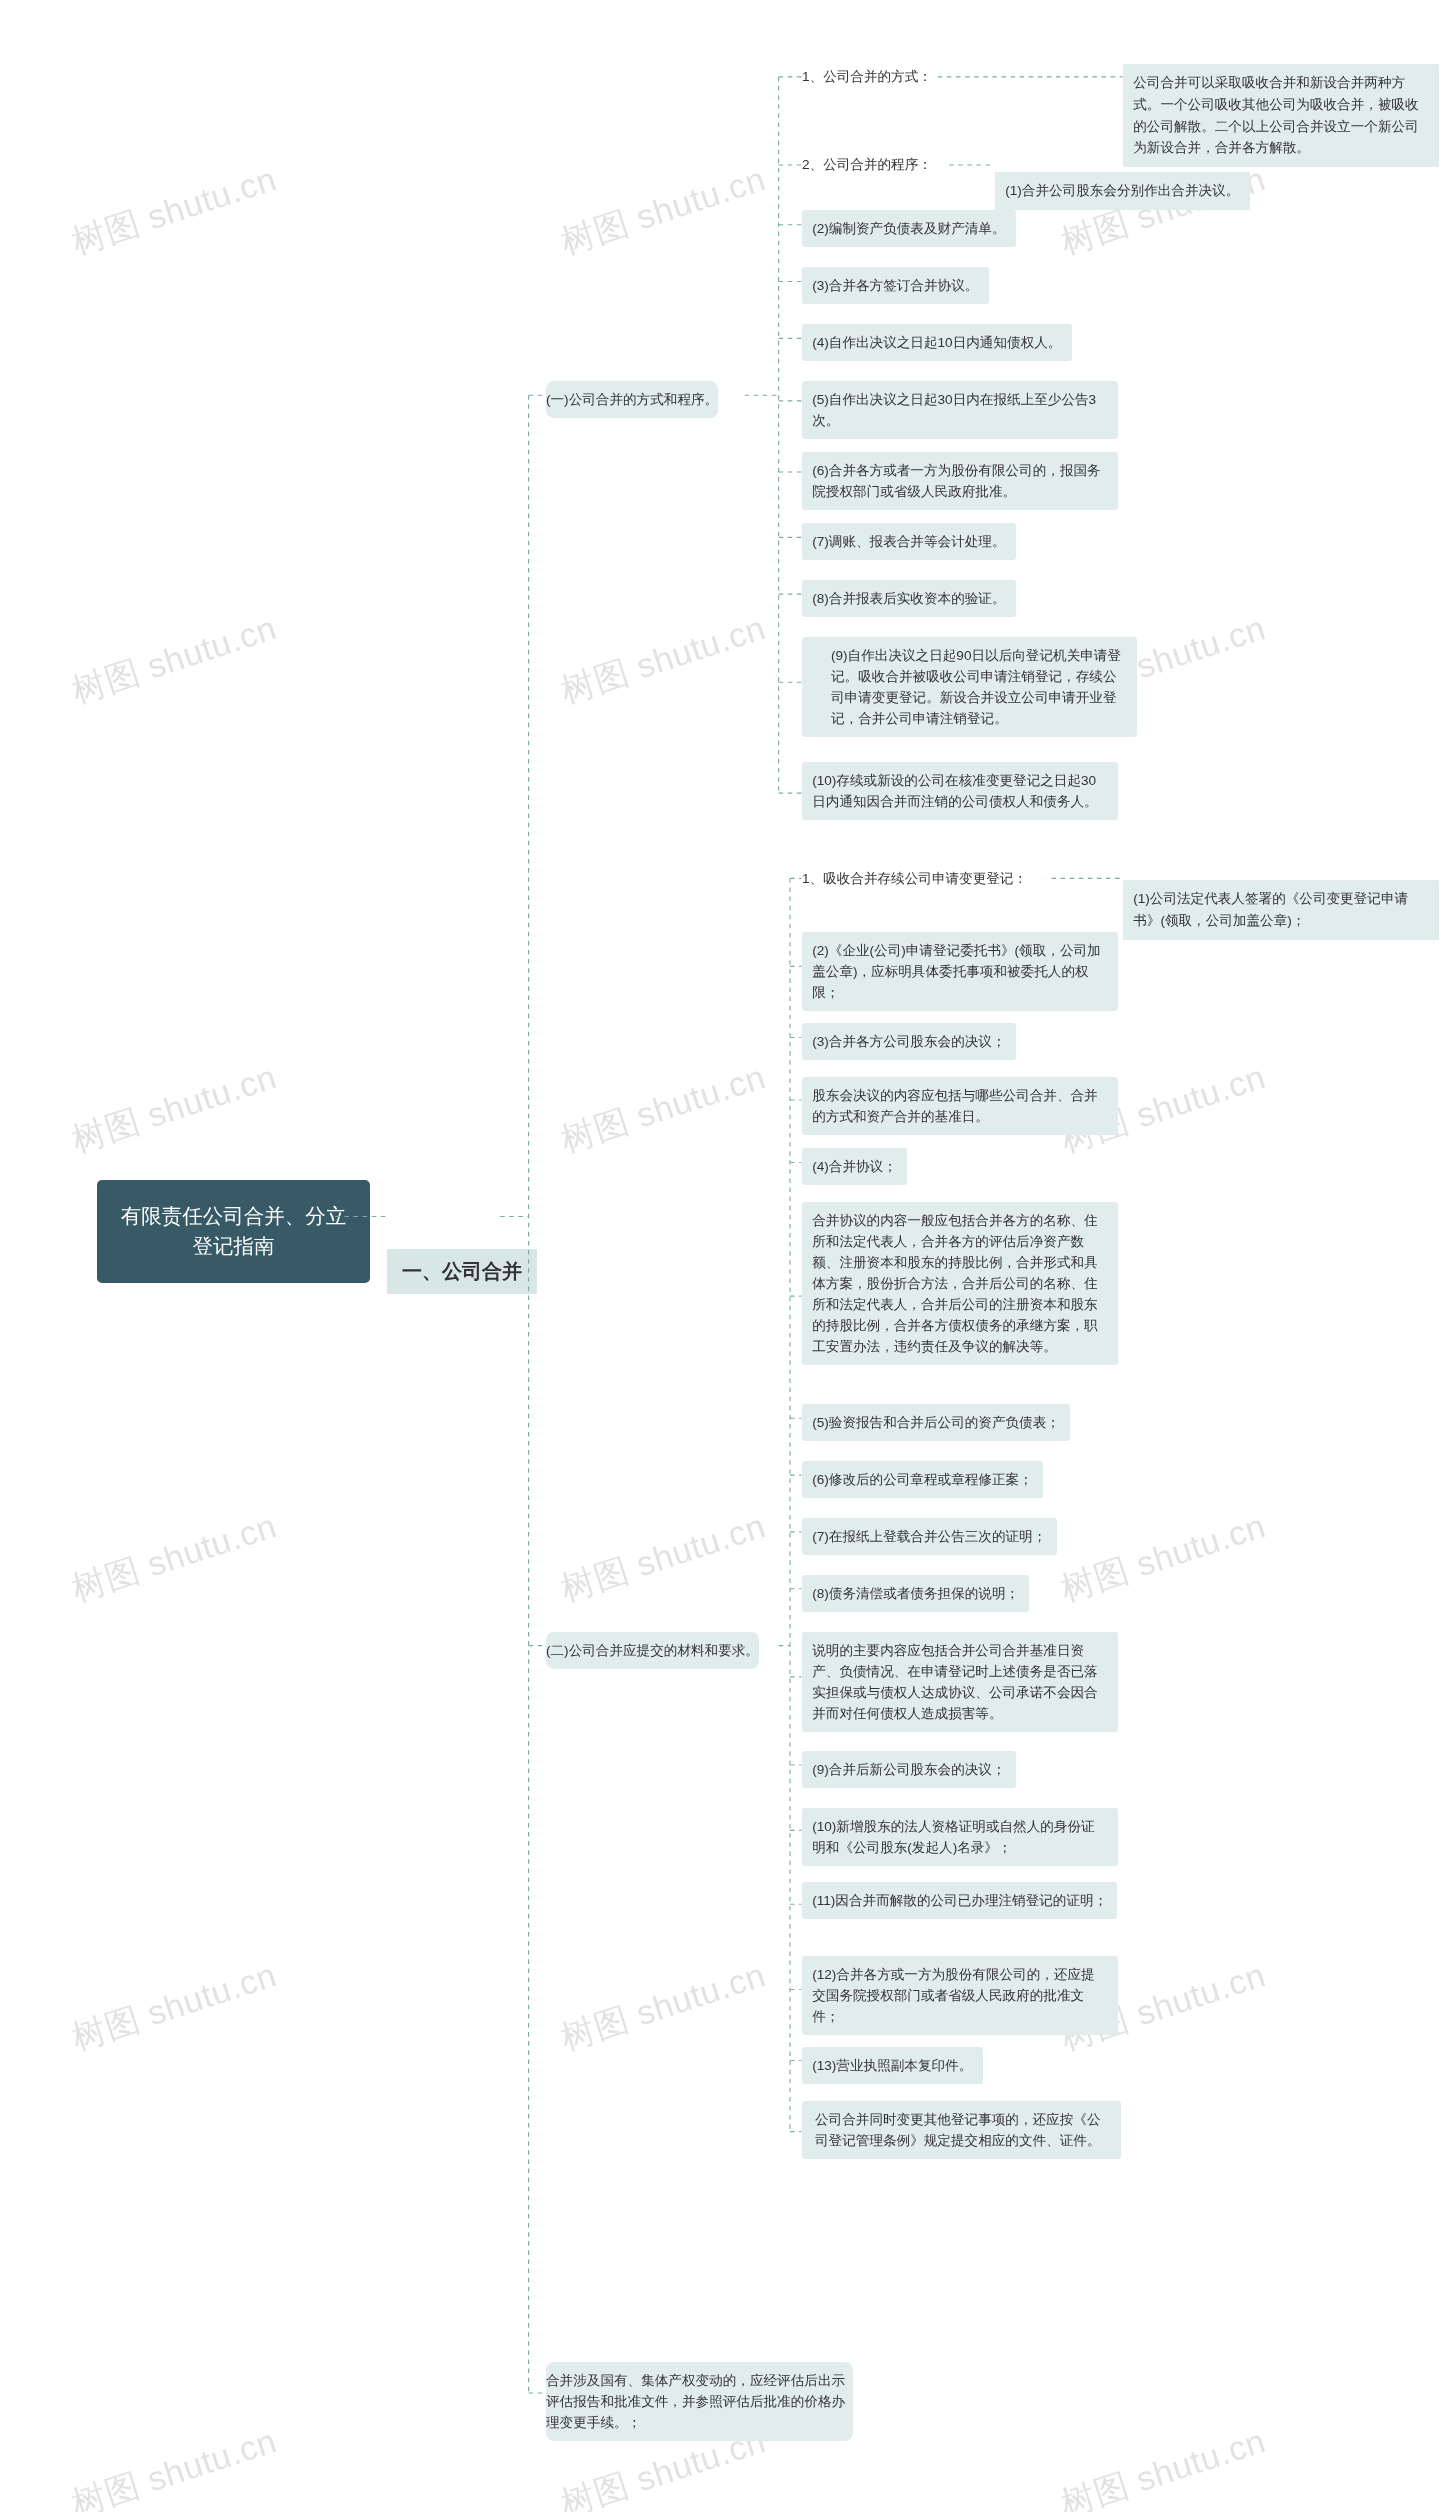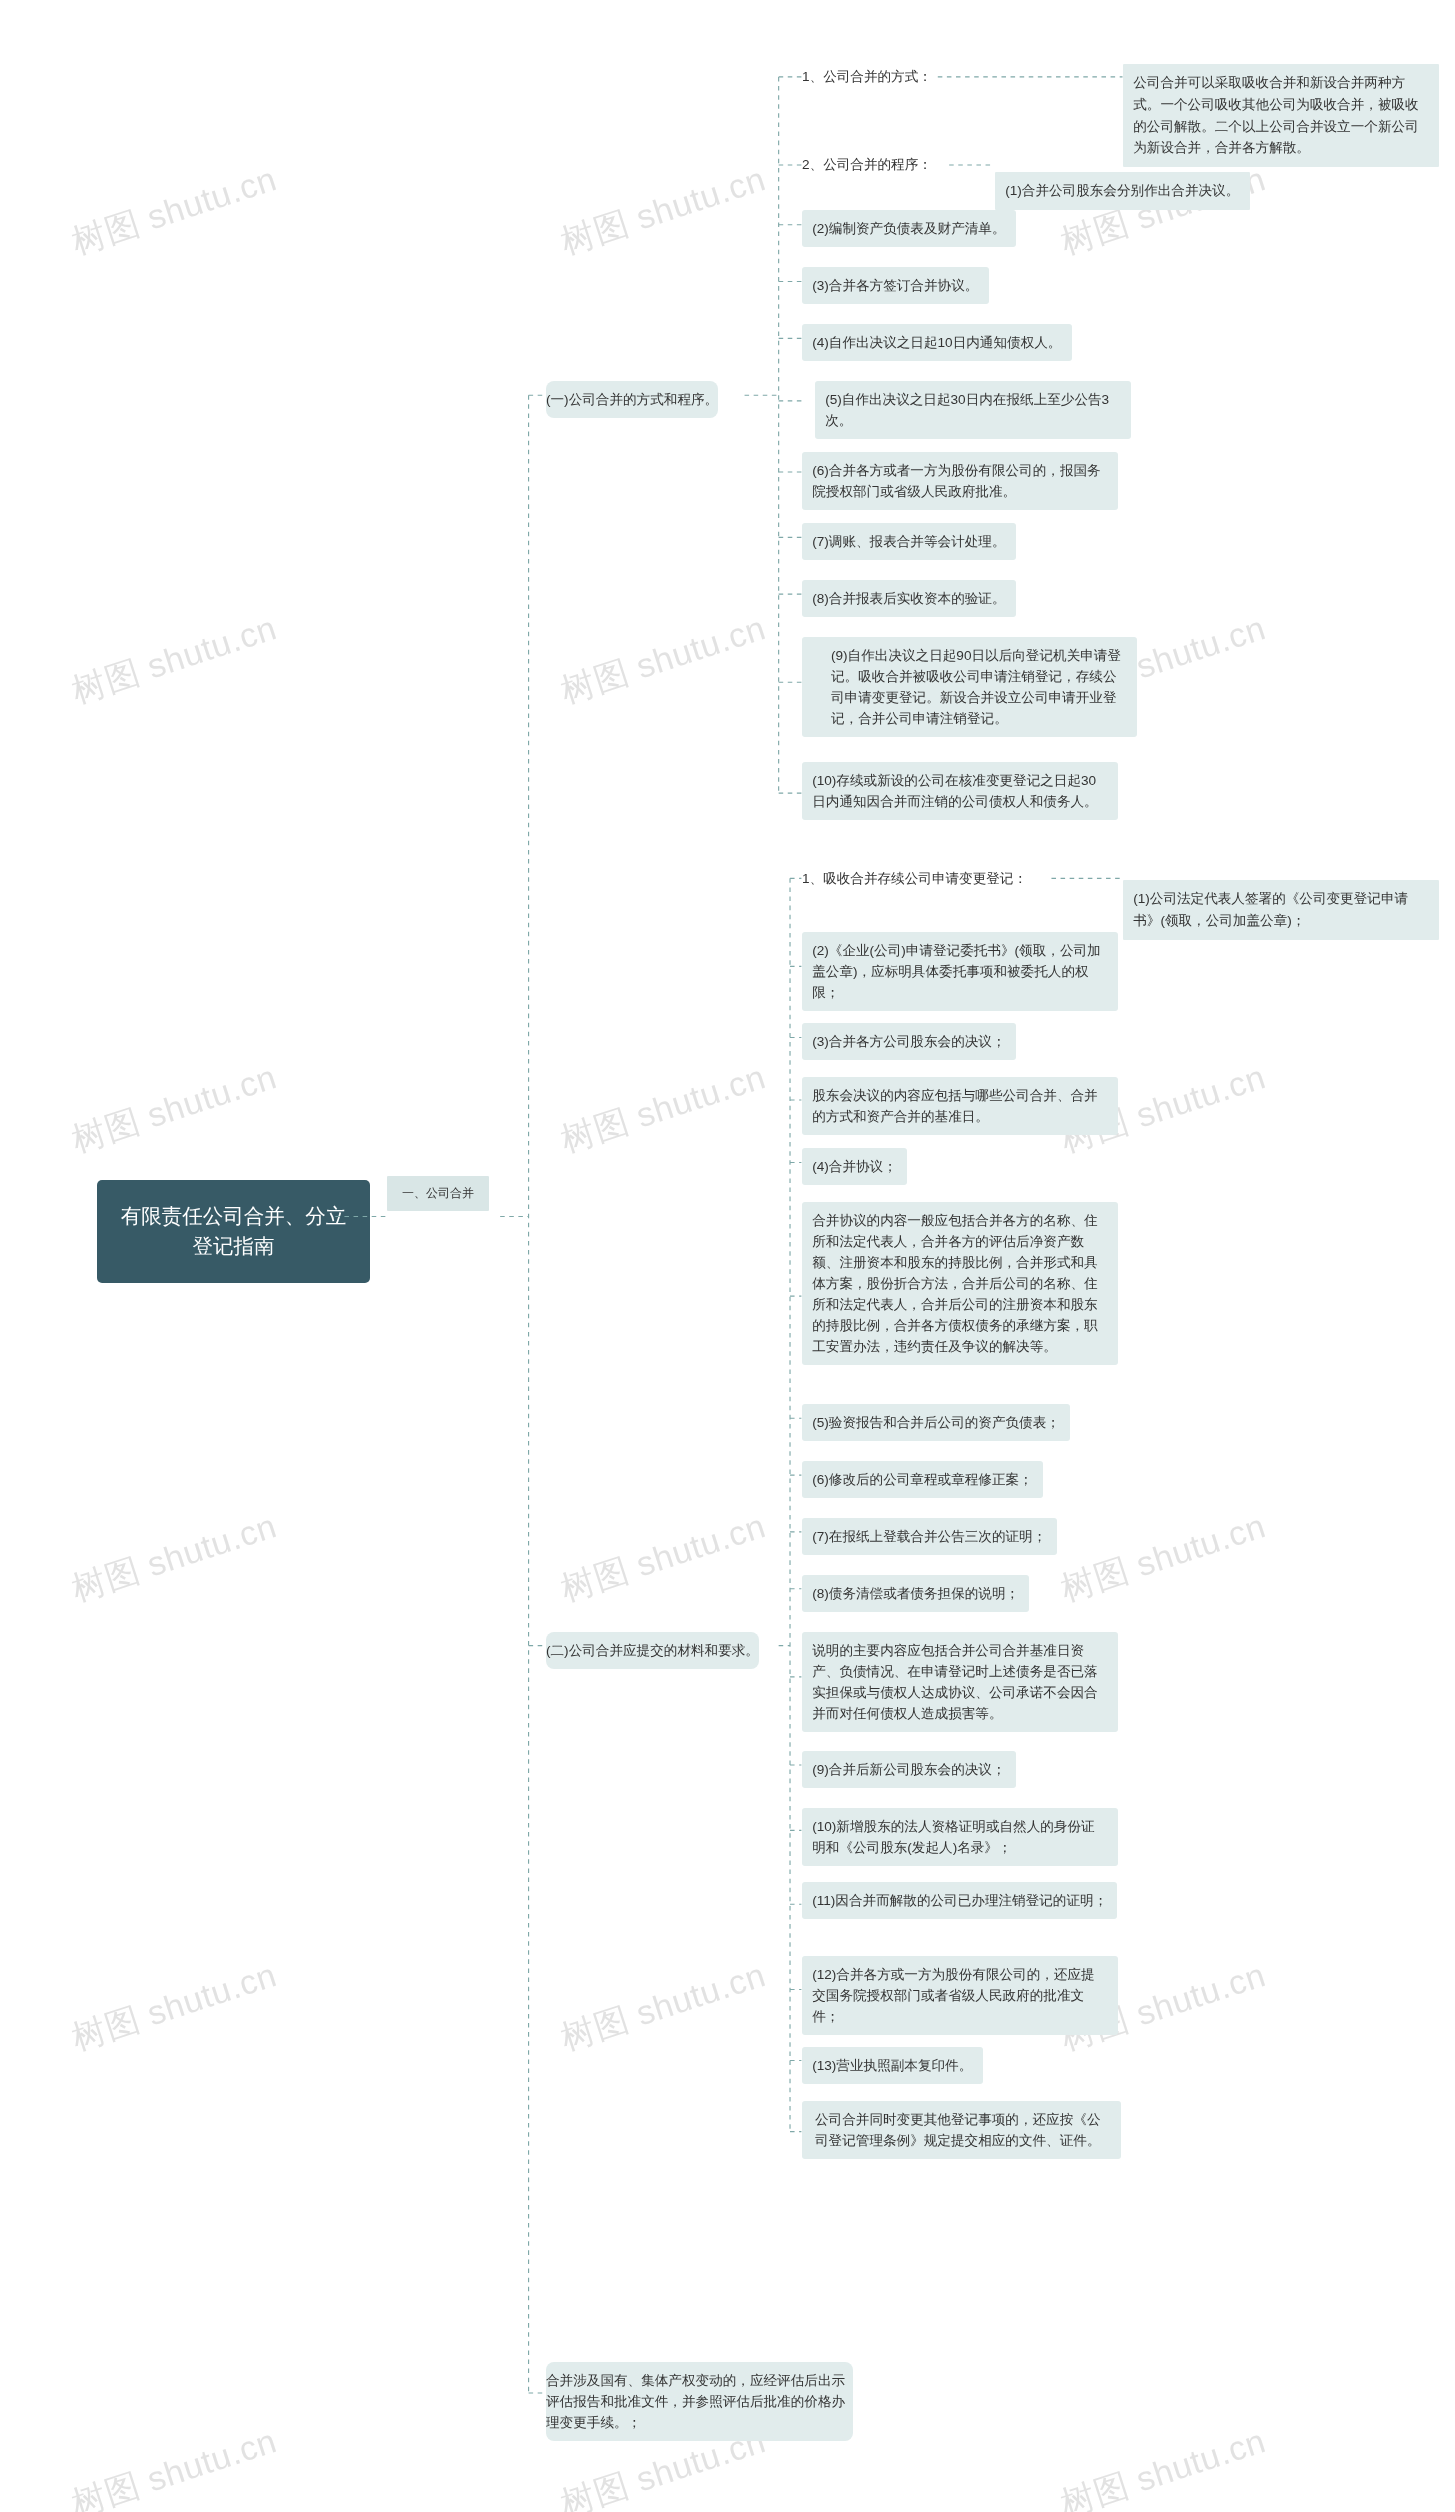--- a/index.html
+++ b/index.html
@@ -49,26 +49,27 @@
     color:var(--root-text);
     text-align:center;
     border-radius:5px;
     font-size:20.5px;
     line-height:1.5;
   }
 
   .lvl2-node{
     position:absolute;
     left:387px;
-    top:1176px;
+    top:1249px;
     background:var(--lvl2-bg);
     padding:9px 15px;
     border-radius:1.1px;
-    font-size:12px;
+    font-size:20px;
     white-space:nowrap;
+    font-weight:bold;
   }
 
   .lvl3{
     position:absolute;
     left:546px;
     background:var(--node-bg);
     padding:8px 0;
     border-radius:8px;
     font-size:13.6px;
     line-height:1.55;
@@ -176,21 +177,21 @@
 <div class="lvl4-plain" style="top:156px;">
   <span>2、公司合并的程序：</span>
 </div>
 <div class="lvl5-box" style="top:148px; left:995px; max-width:318px;">
   <span>(1)合并公司股东会分别作出合并决议。</span>
 </div>
 
 <div class="lvl4-box" style="top:210px;"><span>(2)编制资产负债表及财产清单。</span></div>
 <div class="lvl4-box" style="top:267px;"><span>(3)合并各方签订合并协议。</span></div>
 <div class="lvl4-box" style="top:324px;"><span>(4)自作出决议之日起10日内通知债权人。</span></div>
-<div class="lvl4-box" style="top:381px;margin-left:13px;"><span>(5)自作出决议之日起30日内在报纸上至少公告3次。</span></div>
+<div class="lvl4-box" style="top:381px;"><span>(5)自作出决议之日起30日内在报纸上至少公告3次。</span></div>
 <div class="lvl4-box" style="top:452px;"><span>(6)合并各方或者一方为股份有限公司的，报国务院授权部门或省级人民政府批准。</span></div>
 <div class="lvl4-box" style="top:523px;"><span>(7)调账、报表合并等会计处理。</span></div>
 <div class="lvl4-box" style="top:580px;"><span>(8)合并报表后实收资本的验证。</span></div>
 <div class="lvl4-box" style="top:637px;padding-left:29px;"><span>(9)自作出决议之日起90日以后向登记机关申请登记。吸收合并被吸收公司申请注销登记，存续公司申请变更登记。新设合并设立公司申请开业登记，合并公司申请注销登记。</span></div>
 <div class="lvl4-box" style="top:762px;"><span>(10)存续或新设的公司在核准变更登记之日起30日内通知因合并而注销的公司债权人和债务人。</span></div>
 
 <div class="lvl4-plain" style="top:870px;">
   <span>1、吸收合并存续公司申请变更登记：</span>
 </div>
 <div class="lvl5-box" style="top:856px;">

